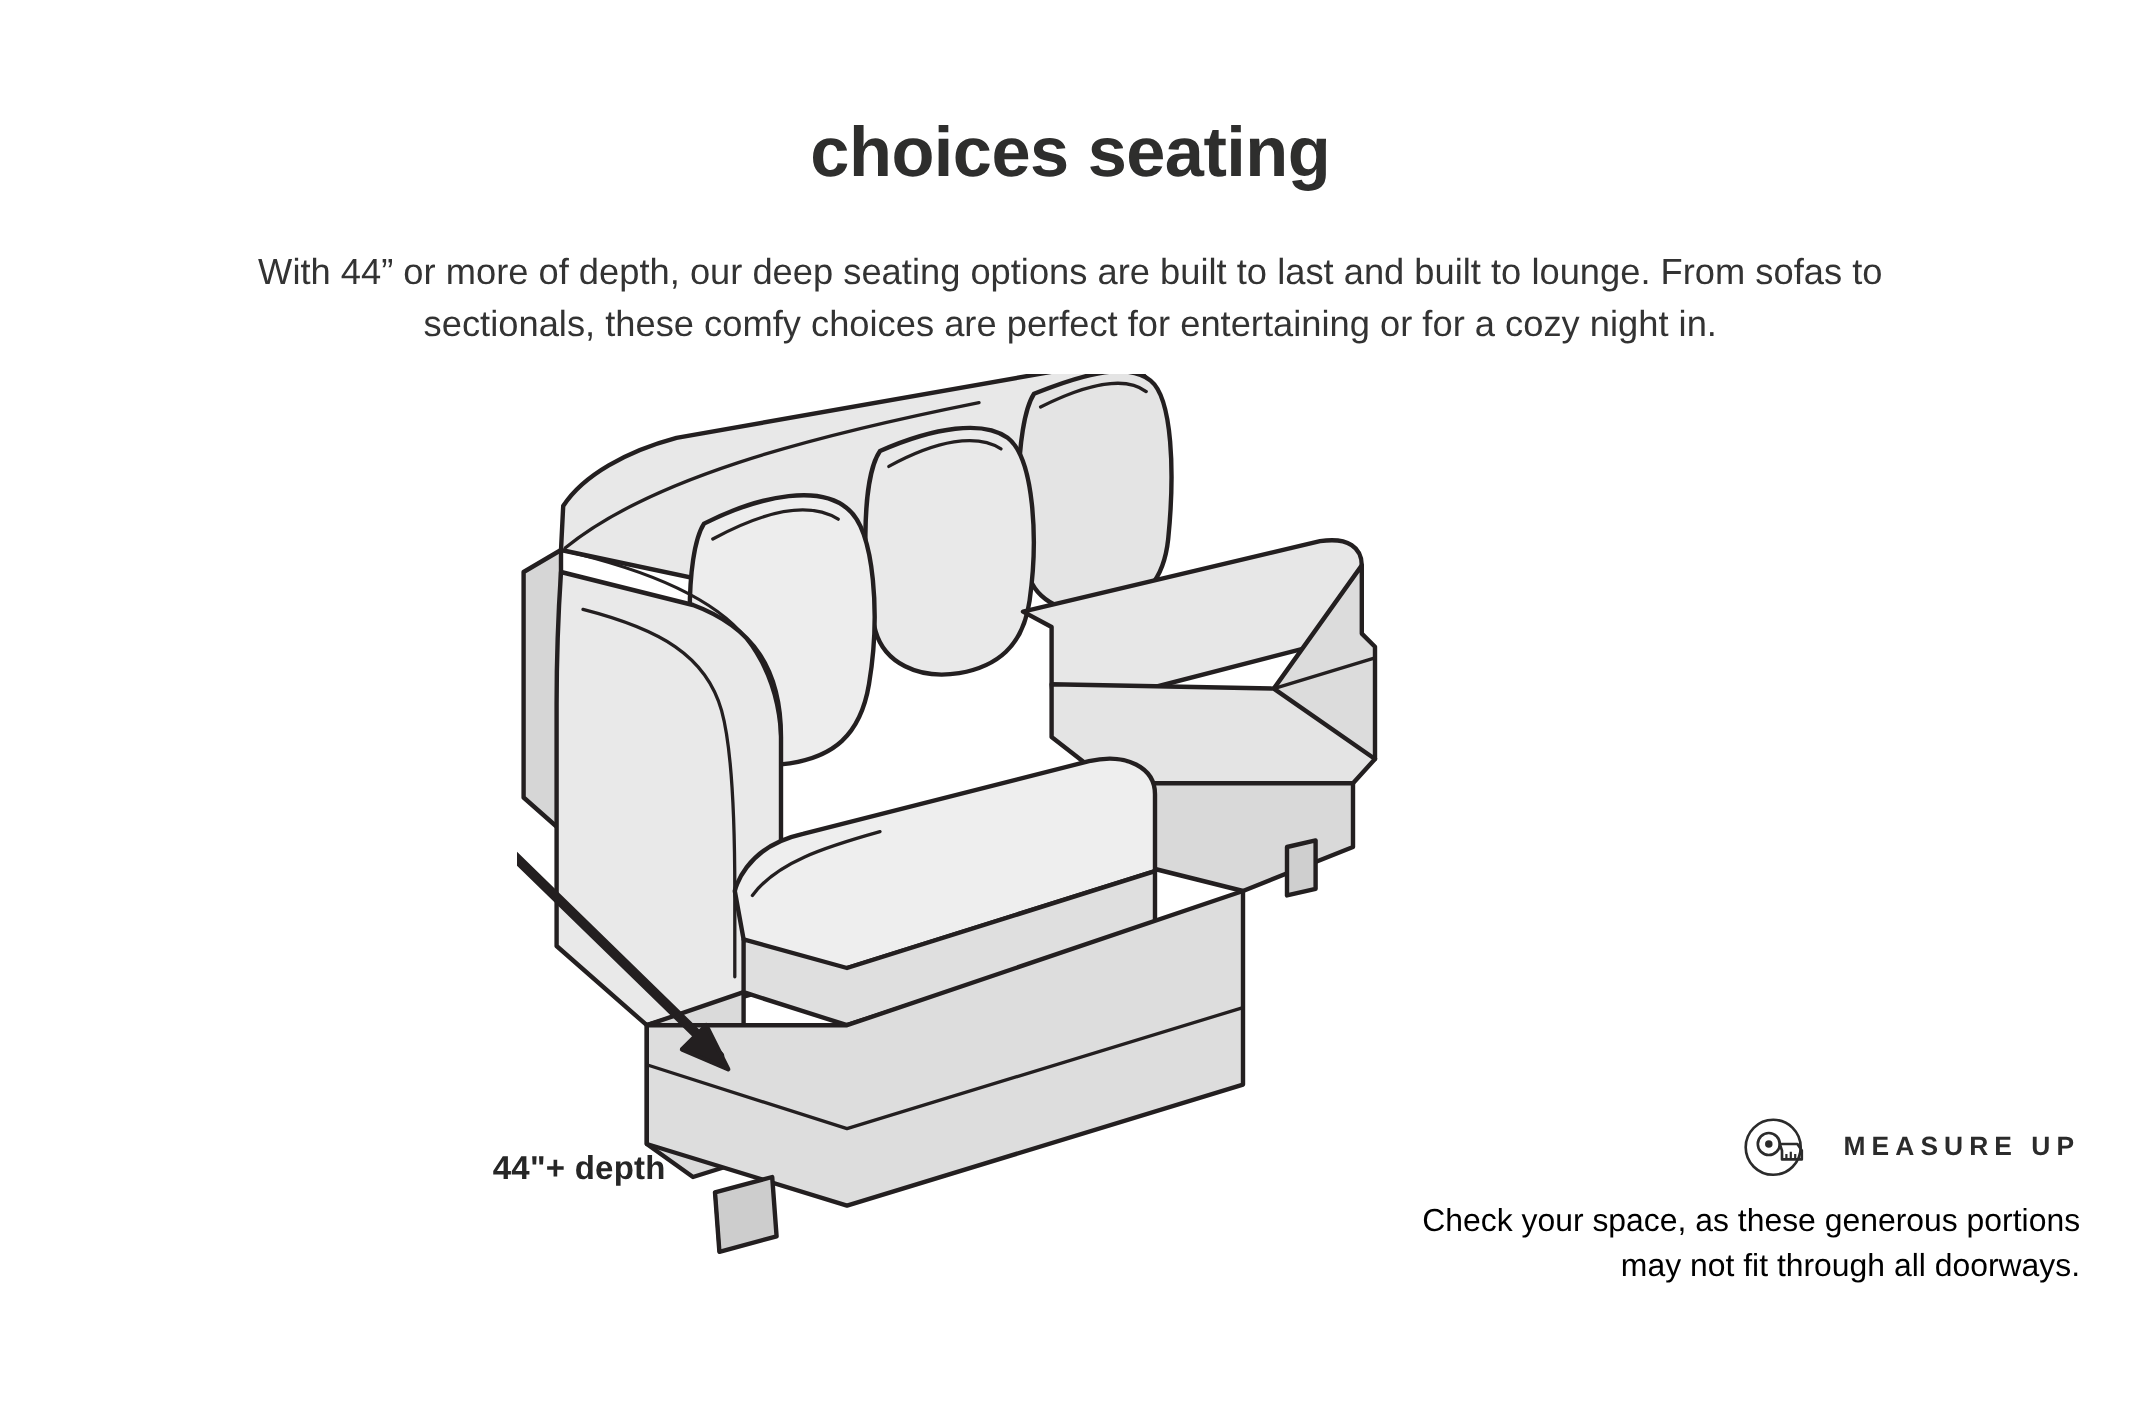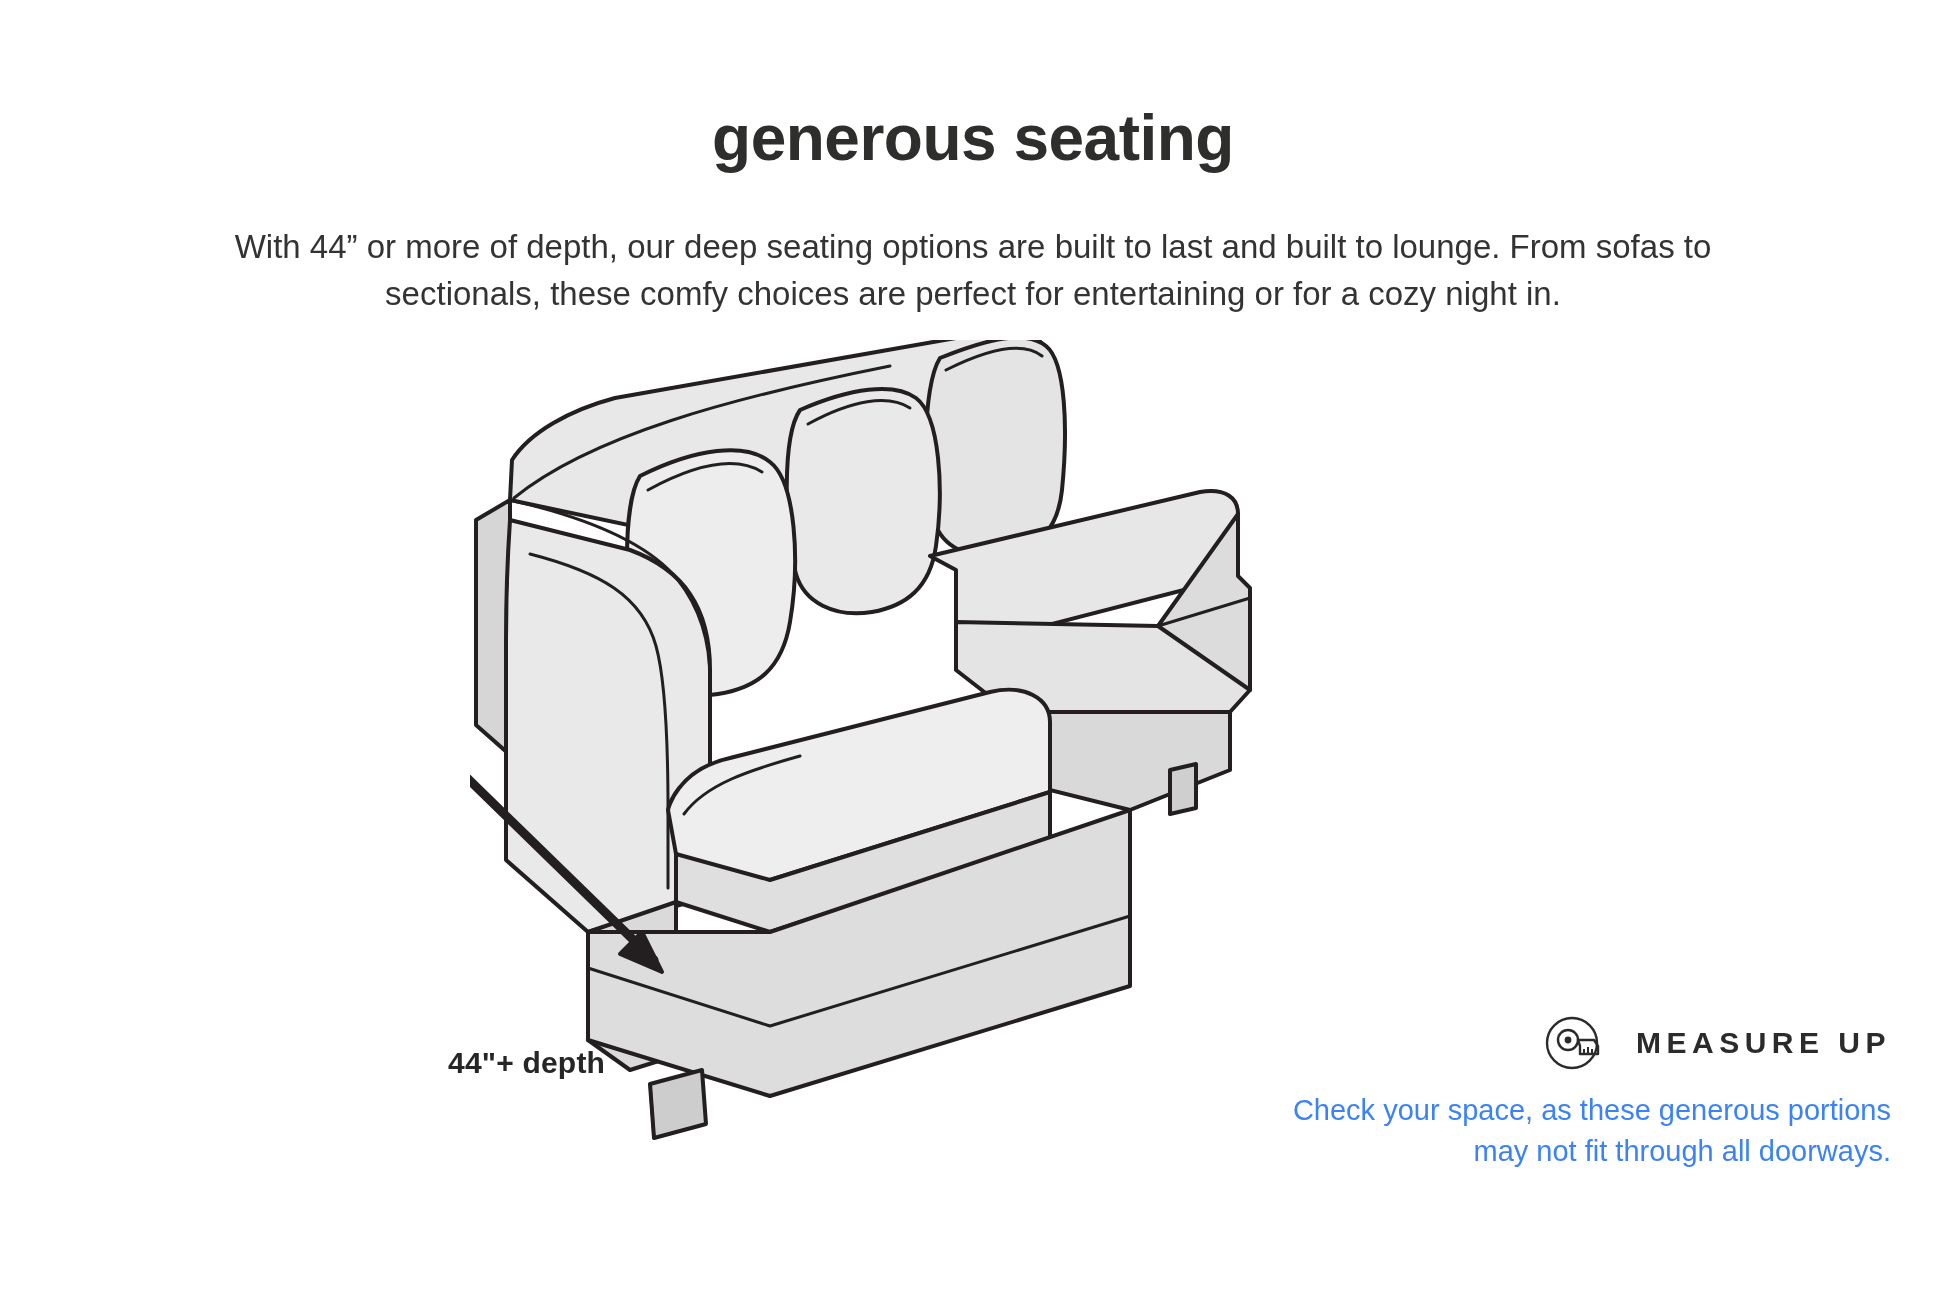--- a/index.html
+++ b/index.html
@@ -83,39 +83,39 @@
     align-items: center;
     justify-content: flex-end;
     gap: 28px;
   }
   .measure-icon {
     width: 66px;
     height: 66px;
     flex: 0 0 auto;
   }
   .measure-title {
-    font-size: 30px;
+    font-size: 24px;
     font-weight: bold;
     letter-spacing: 5.5px;
     color: #2b2b2b;
   }
   .measure-body {
     margin-top: 14px;
     font-size: 29px;
     line-height: 1.42;
-    color: #3b82f6;
+    color: #000000;
     text-align: right;
   }
 </style>
 </head>
 <body>
 
 <div class="page">
 
-  <div class="headline">generous seating</div>
+  <div class="headline">choices seating</div>
 
   <div class="subhead">With 44” or more of depth, our deep seating options are built to last and built to lounge. From sofas to sectionals, these comfy choices are perfect for entertaining or for a cozy night in.</div>
 
   <div class="illustration">
     <svg viewBox="0 0 1020 860" xmlns="http://www.w3.org/2000/svg" stroke="#231f20" stroke-width="4" stroke-linejoin="round" stroke-linecap="round" fill="none">
 
       <path d="M 6 180 L 6 385 L 40 415 L 40 160 Z" fill="#d6d6d6"></path>
 
       <path d="M 40 160 L 42 120 C 60 92 100 70 145 58 L 520 -8 C 560 -14 580 2 580 26 L 580 130 L 300 215 L 40 160 Z" fill="#e8e8e8"></path>
 

